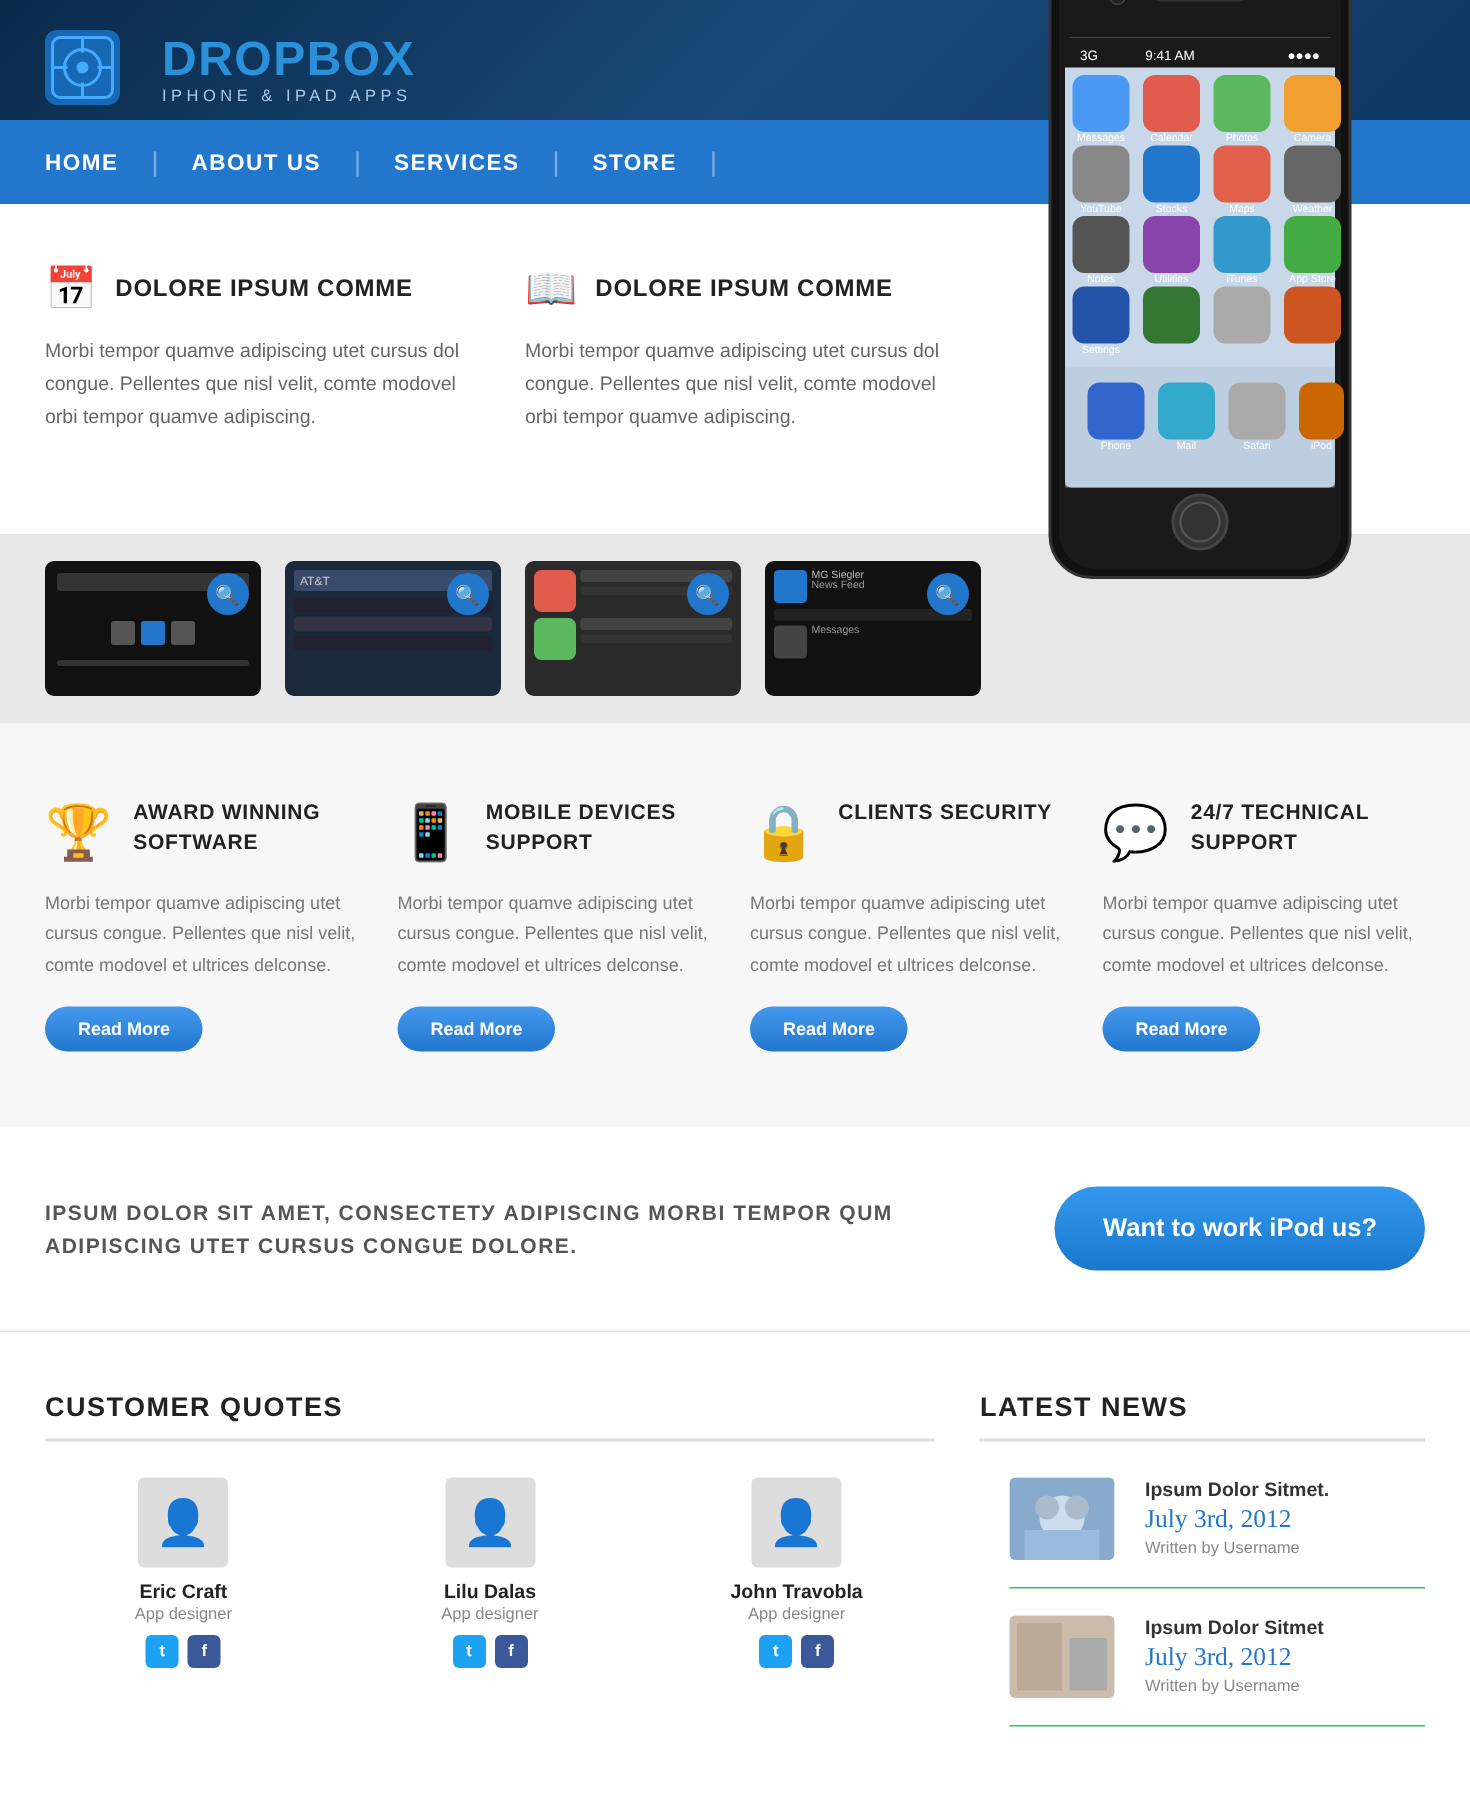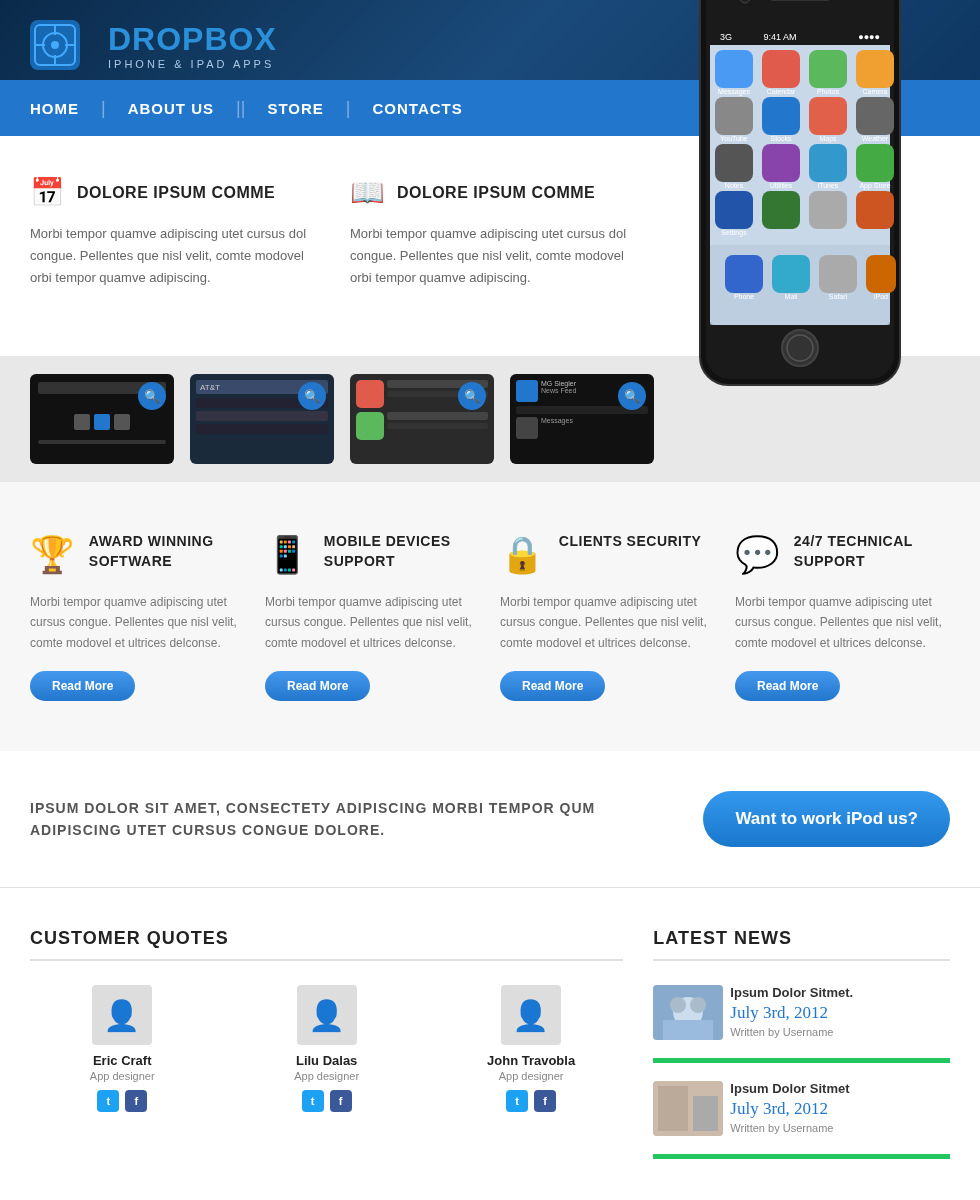--- a/index.html
+++ b/index.html
@@ -295,24 +295,25 @@
       font-weight: 700;
       color: white;
       cursor: pointer;
     }
     .twitter-icon { background: #1da1f2; }
     .facebook-icon { background: #3b5998; }
 
     
     .news-item {
       display: flex;
-      gap: 7px;
+      gap: 20px;
       margin-bottom: 18px;
       padding-bottom: 18px;
-      border-bottom: 5px solid #22c55e;
+      border-bottom: 1px solid #22c55e;
+      margin-left: 20px;
     }
     .news-thumb {
       width: 70px;
       height: 55px;
       background: #ccc;
       border-radius: 4px;
       flex-shrink: 0;
       overflow: hidden;
       display: flex;
       align-items: center;
@@ -369,24 +370,24 @@
       </div>
       <div class="logo-subtitle">IPHONE &amp; IPAD APPS</div>
     </div>
   </div>
 
   <div class="nav-bar">
     <a class="nav-item">HOME</a>
     <span class="nav-separator">|</span>
     <a class="nav-item">ABOUT US</a>
     <span class="nav-separator">|</span>
+    <a class="nav-item">SERVICES</a>
     <span class="nav-separator">|</span>
     <a class="nav-item">STORE</a>
     <span class="nav-separator">|</span>
-    <a class="nav-item">CONTACTS</a>
   </div>
 
   <div class="phone-svg-container">
     <svg viewBox="0 0 220 420" xmlns="http://www.w3.org/2000/svg" width="220" height="420">
 
       <rect x="10" y="5" width="200" height="410" rx="28" ry="28" fill="#111" stroke="#333" stroke-width="2"></rect>
       <rect x="16" y="11" width="188" height="398" rx="24" ry="24" fill="#1a1a1a"></rect>
 
       <rect x="20" y="55" width="180" height="300" rx="4" fill="#c8d8e8"></rect>
 

